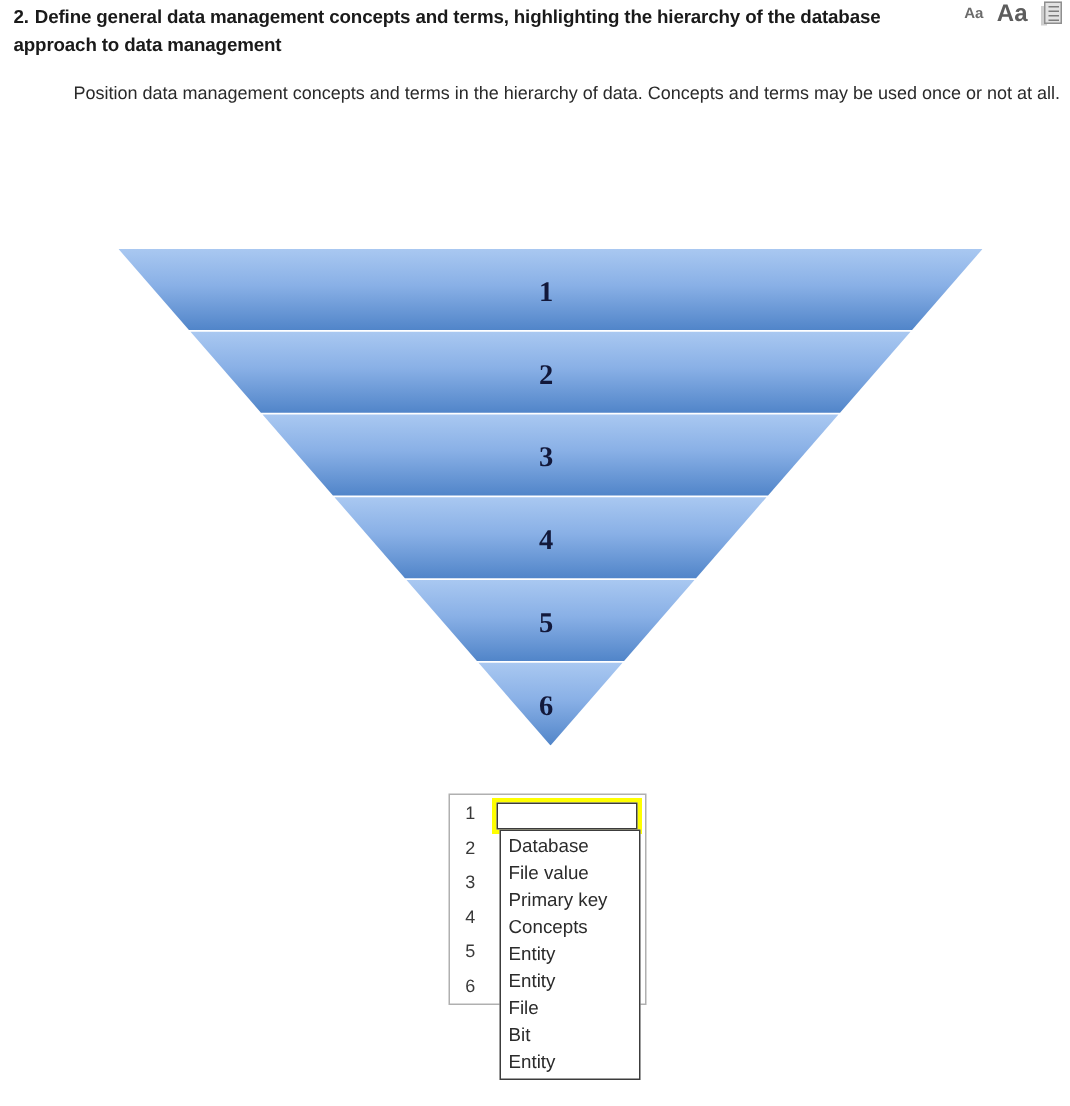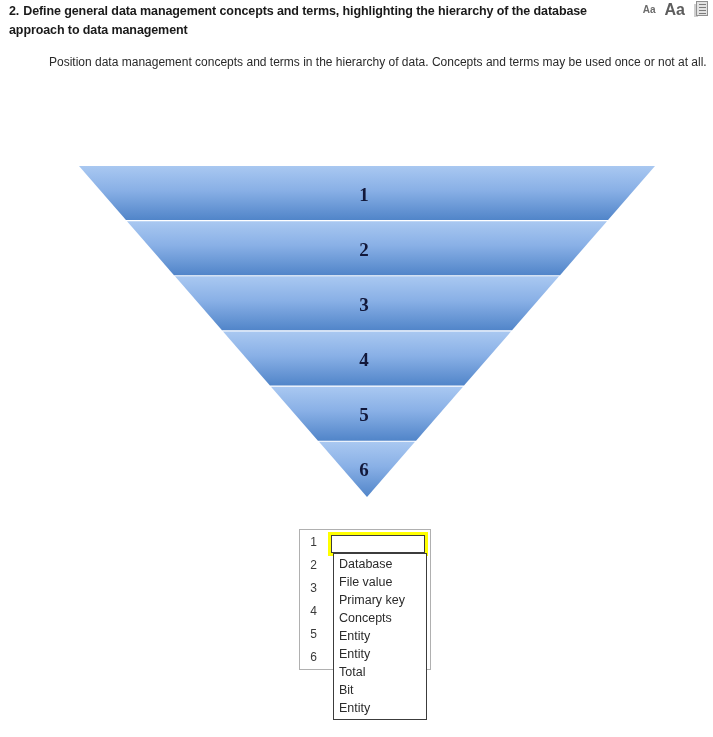--- a/index.html
+++ b/index.html
@@ -280,17 +280,17 @@
     <div class="select-face"></div>
   </div>
 
   <div id="answer-options-list">
       <div class="option-item">Database</div>
       <div class="option-item">File value</div>
       <div class="option-item">Primary key</div>
       <div class="option-item">Concepts</div>
       <div class="option-item">Entity</div>
       <div class="option-item">Entity</div>
-      <div class="option-item">Total</div>
+      <div class="option-item">File</div>
       <div class="option-item">Bit</div>
       <div class="option-item">Entity</div>
     </div>
 </div>
 
 </body></html>

